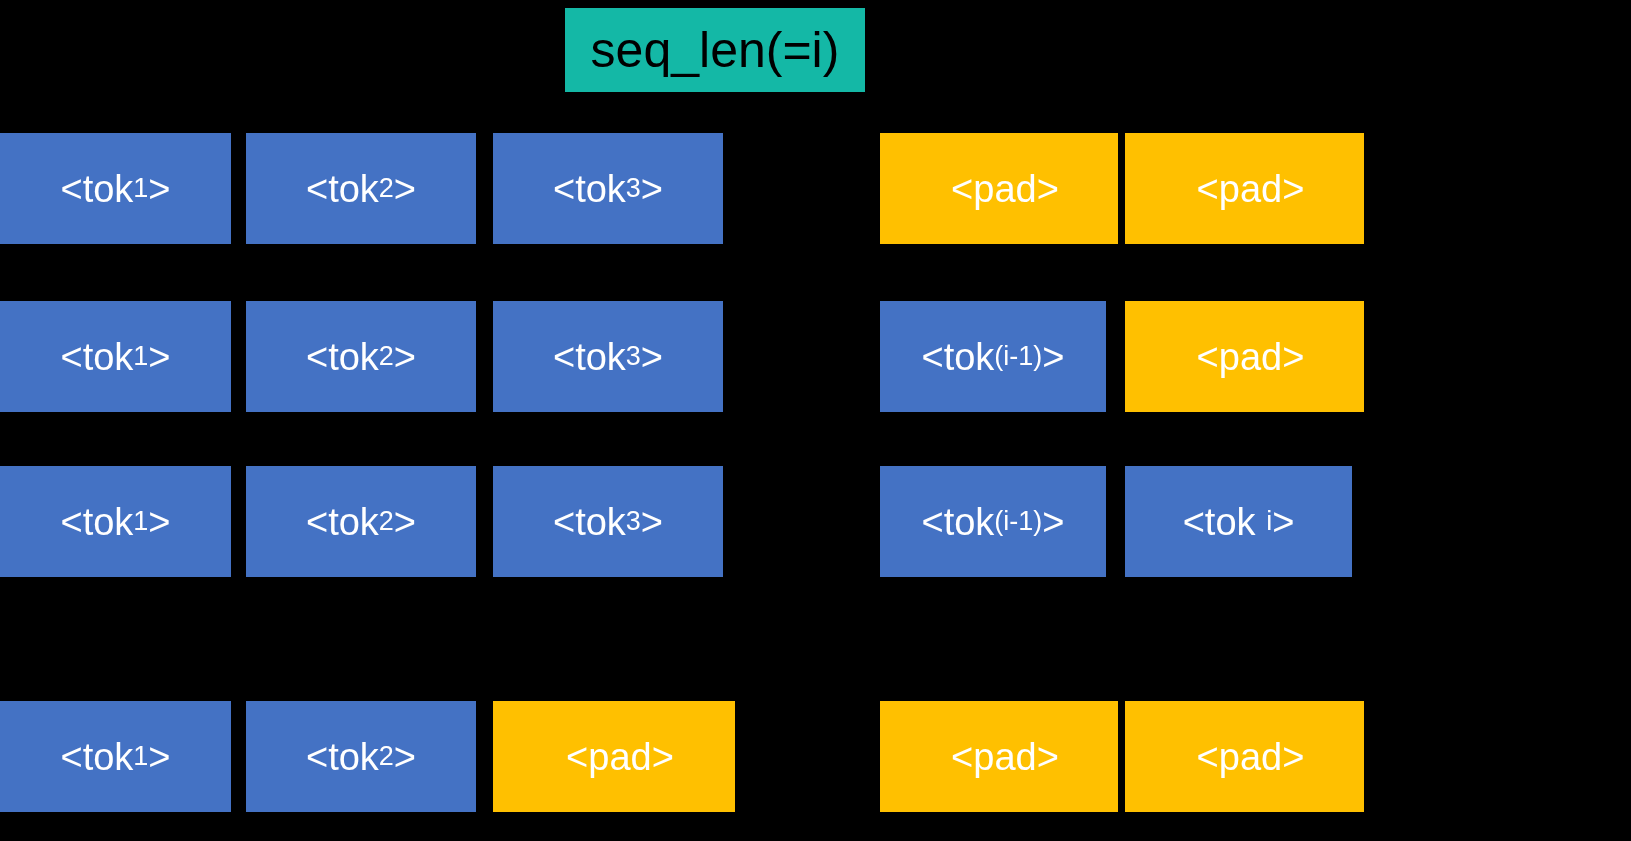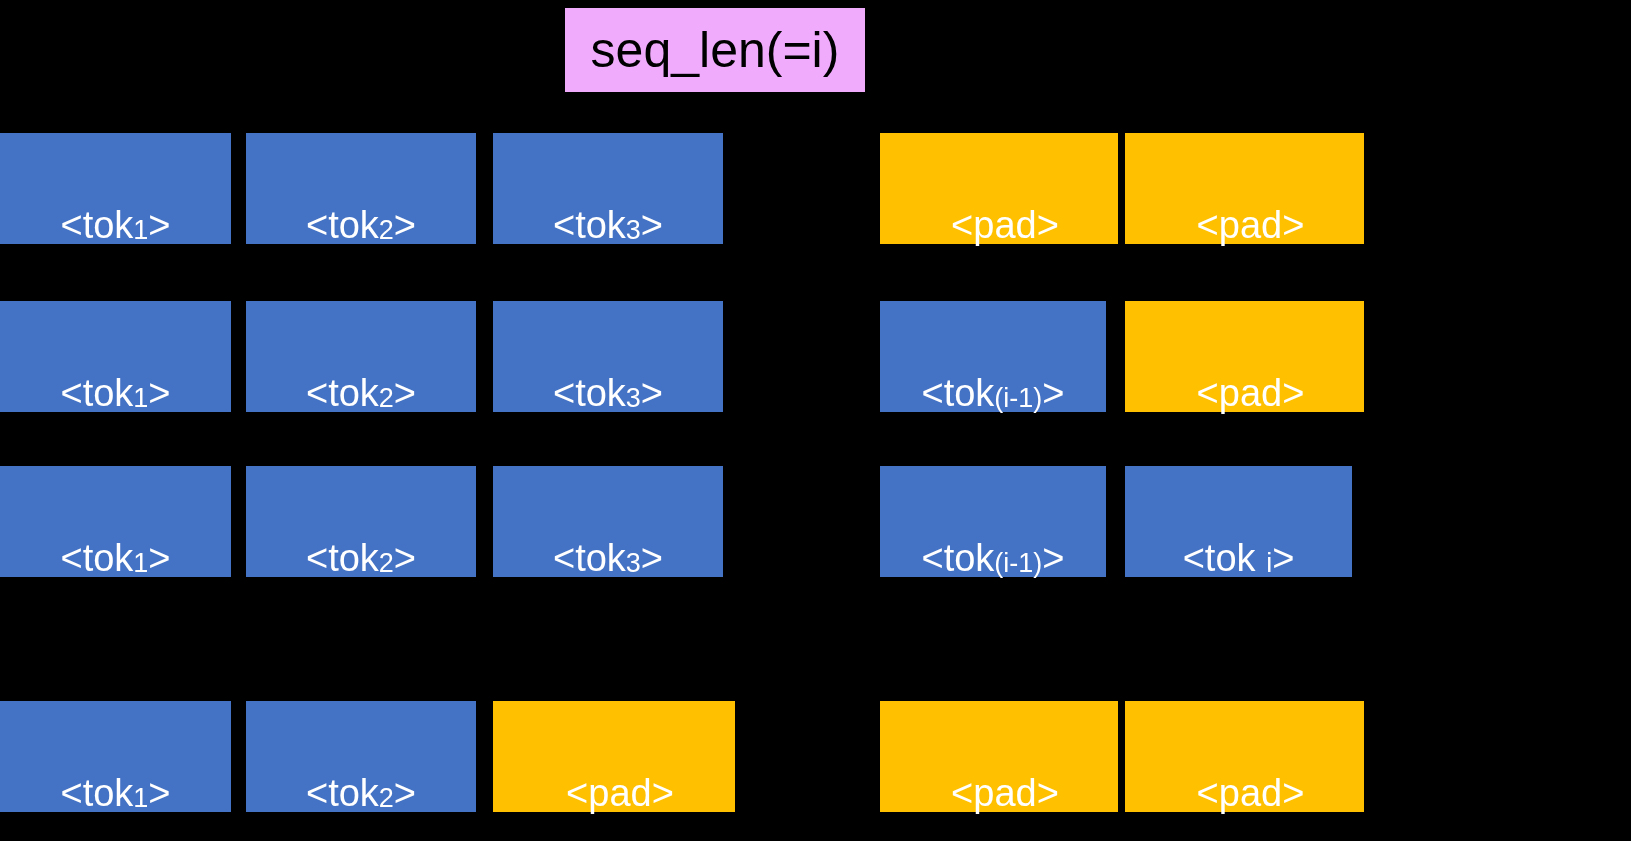--- a/index.html
+++ b/index.html
@@ -32,38 +32,38 @@
     display: flex;
     align-items: center;
     justify-content: center;
     font-size: 50px;
     line-height: 1;
     white-space: nowrap;
   }
   .cell {
     position: absolute;
     display: flex;
-    align-items: flex-end;
+    align-items: center;
     justify-content: center;
     color: #FFFFFF;
     font-size: 38px;
     line-height: 1;
     white-space: pre;
   }
   .cell .small {
     font-size: 27px;
   }
   .cell.token { background: #4472C4; }
   .cell.pad   { background: #FFC000; padding-left: 12px; }
 </style>
 </head>
 <body style="background: rgb(0, 0, 0);">
 
 <div class="canvas">
-  <div class="title-box" style="background: #f0abfc; color: rgb(0, 0, 0);">
+  <div class="title-box" style="background: #14b8a6; color: rgb(0, 0, 0);">
     <span>seq_len(=i)</span>
   </div>
   <div id="grid">
       <div class="cell token" style="left: 0px; top: 133px; width: 231px; height: 111px; background: rgb(68, 114, 196); color: rgb(255, 255, 255);"><span>&lt;tok</span><span class="small">1</span><span>&gt;</span></div>
       <div class="cell token" style="left: 246px; top: 133px; width: 230px; height: 111px; background: rgb(68, 114, 196); color: rgb(255, 255, 255);"><span>&lt;tok</span><span class="small">2</span><span>&gt;</span></div>
       <div class="cell token" style="left: 493px; top: 133px; width: 230px; height: 111px; background: rgb(68, 114, 196); color: rgb(255, 255, 255);"><span>&lt;tok</span><span class="small">3</span><span>&gt;</span></div>
       <div class="cell pad" style="left: 880px; top: 133px; width: 226px; height: 111px; background: rgb(255, 192, 0); color: rgb(255, 255, 255);"><span>&lt;pad&gt;</span></div>
       <div class="cell pad" style="left: 1125px; top: 133px; width: 227px; height: 111px; background: rgb(255, 192, 0); color: rgb(255, 255, 255);"><span>&lt;pad&gt;</span></div>
       <div class="cell token" style="left: 0px; top: 301px; width: 231px; height: 111px; background: rgb(68, 114, 196); color: rgb(255, 255, 255);"><span>&lt;tok</span><span class="small">1</span><span>&gt;</span></div>
       <div class="cell token" style="left: 246px; top: 301px; width: 230px; height: 111px; background: rgb(68, 114, 196); color: rgb(255, 255, 255);"><span>&lt;tok</span><span class="small">2</span><span>&gt;</span></div>

